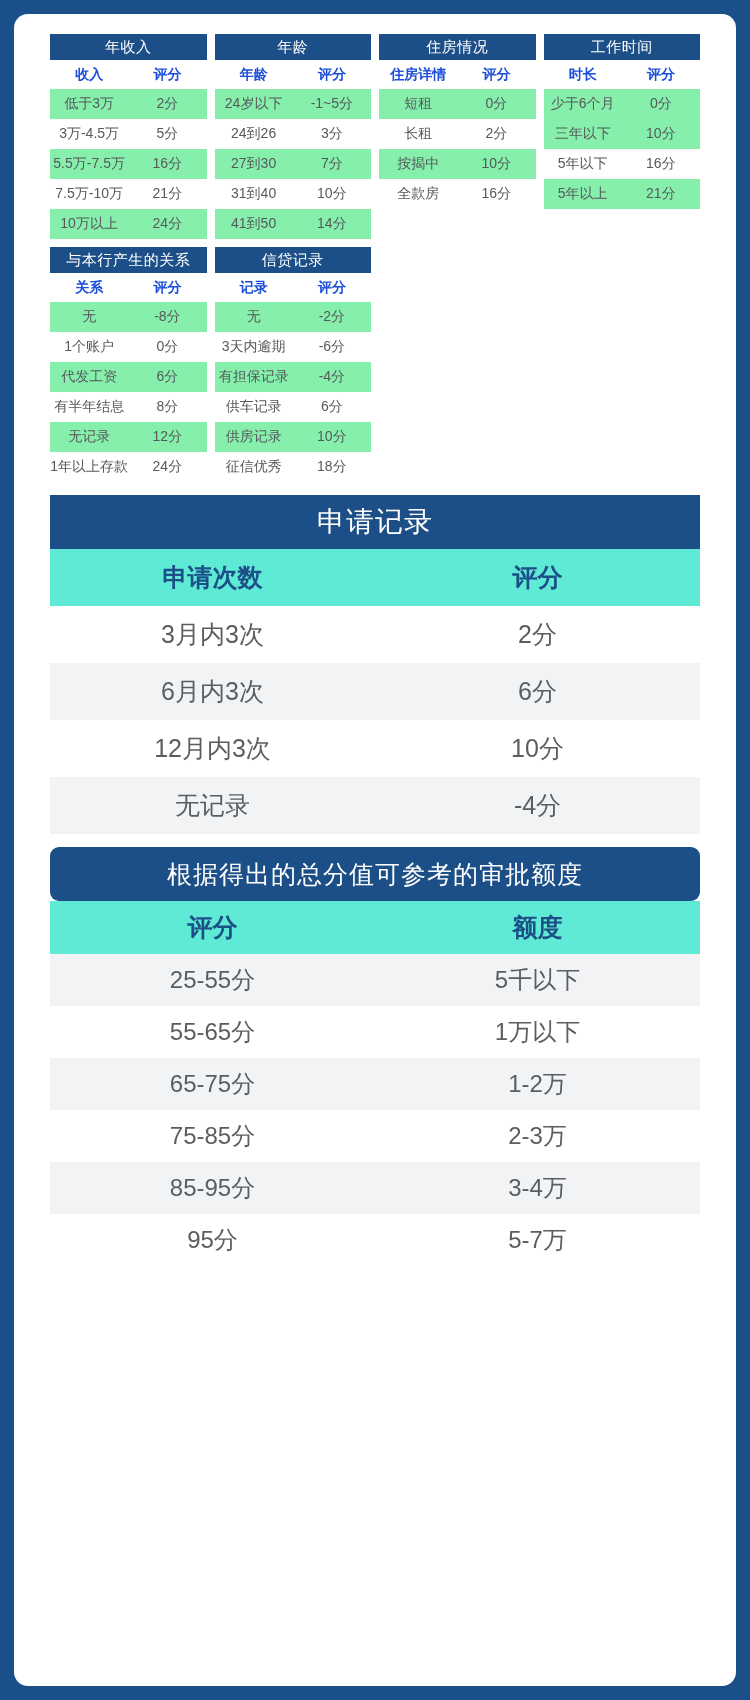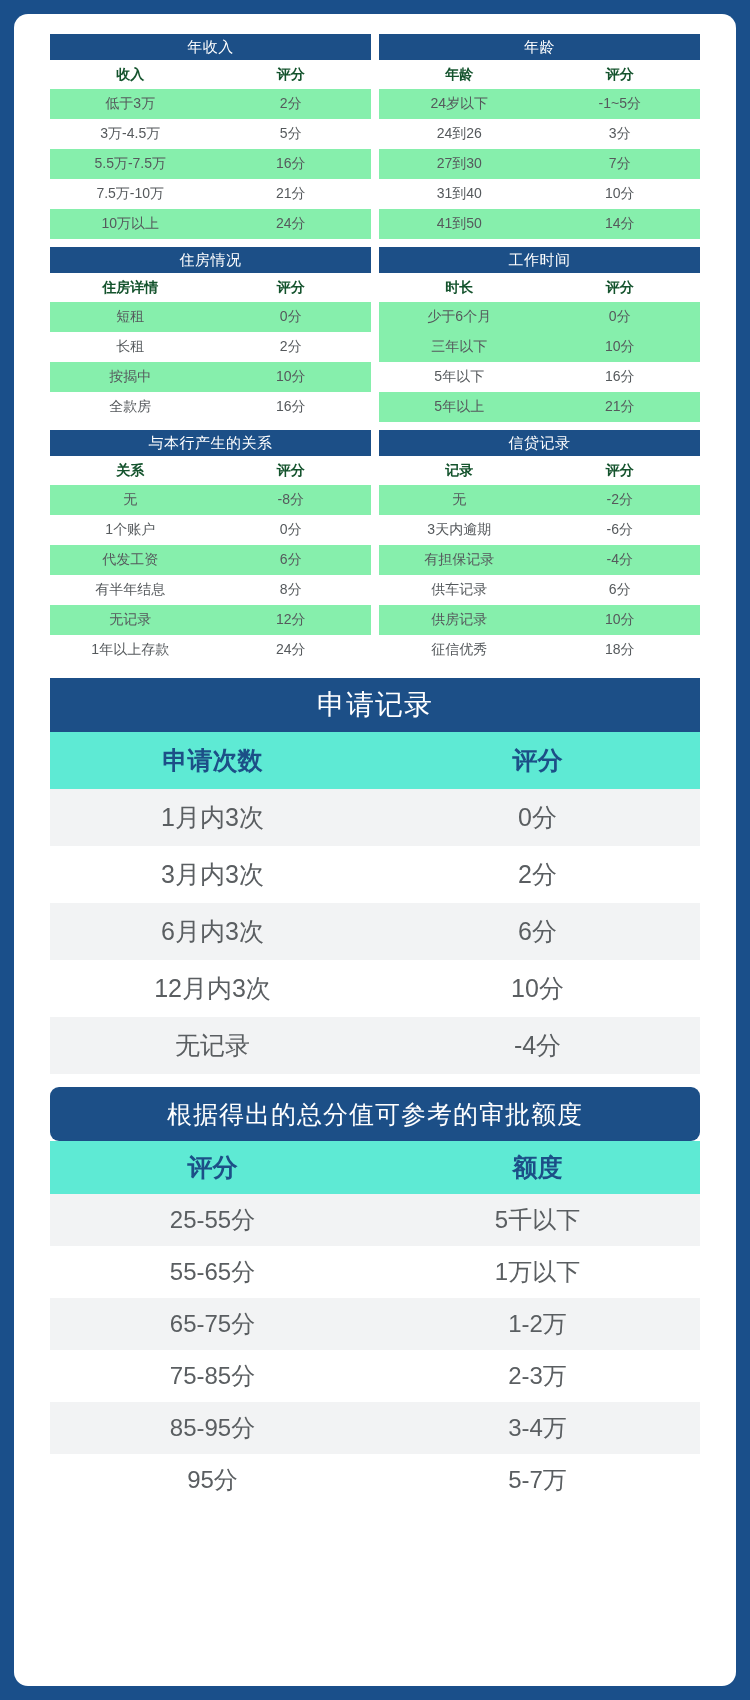--- a/index.html
+++ b/index.html
@@ -28,21 +28,21 @@
     border-radius: 14px;
     box-sizing: border-box;
     padding: 20px 36px 26px 36px;
     display: flex;
     flex-direction: column;
   }
 
   
   .grid {
     display: grid;
-    grid-template-columns: 1fr 1fr;
+    grid-template-columns: 1fr 1fr 1fr 1fr;
     column-gap: 20px;
     row-gap: 18px;
     gap: 8px;
   }
   .mini {
     width: 100%;
   }
   .mini-title {
     background: #1c4f87;
     color: #ffffff;
@@ -51,21 +51,21 @@
     line-height: 26px;
     height: 26px;
     letter-spacing: 0.5px;
   }
   .mini table {
     width: 100%;
     border-collapse: collapse;
     table-layout: fixed;
   }
   .mini th {
-    color: #14532d;
+    color: #1d4ed8;
     font-size: 14px;
     font-weight: bold;
     text-align: center;
     padding: 6px 0 5px 0;
     background: #ffffff;
   }
   .mini td {
     color: #55595c;
     font-size: 14px;
     text-align: center;
@@ -340,24 +340,20 @@
     <div class="big">
       <div class="big-title">申请记录</div>
       <table>
         <thead>
           <tr>
             <th>申请次数</th>
             <th>评分</th>
           </tr>
         </thead>
         <tbody>
-          <tr class="alt">
-            <td>1月内3次</td>
-            <td>0分</td>
-          </tr>
           <tr class="plain">
             <td>3月内3次</td>
             <td>2分</td>
           </tr>
           <tr class="alt">
             <td>6月内3次</td>
             <td>6分</td>
           </tr>
           <tr class="plain">
             <td>12月内3次</td>

